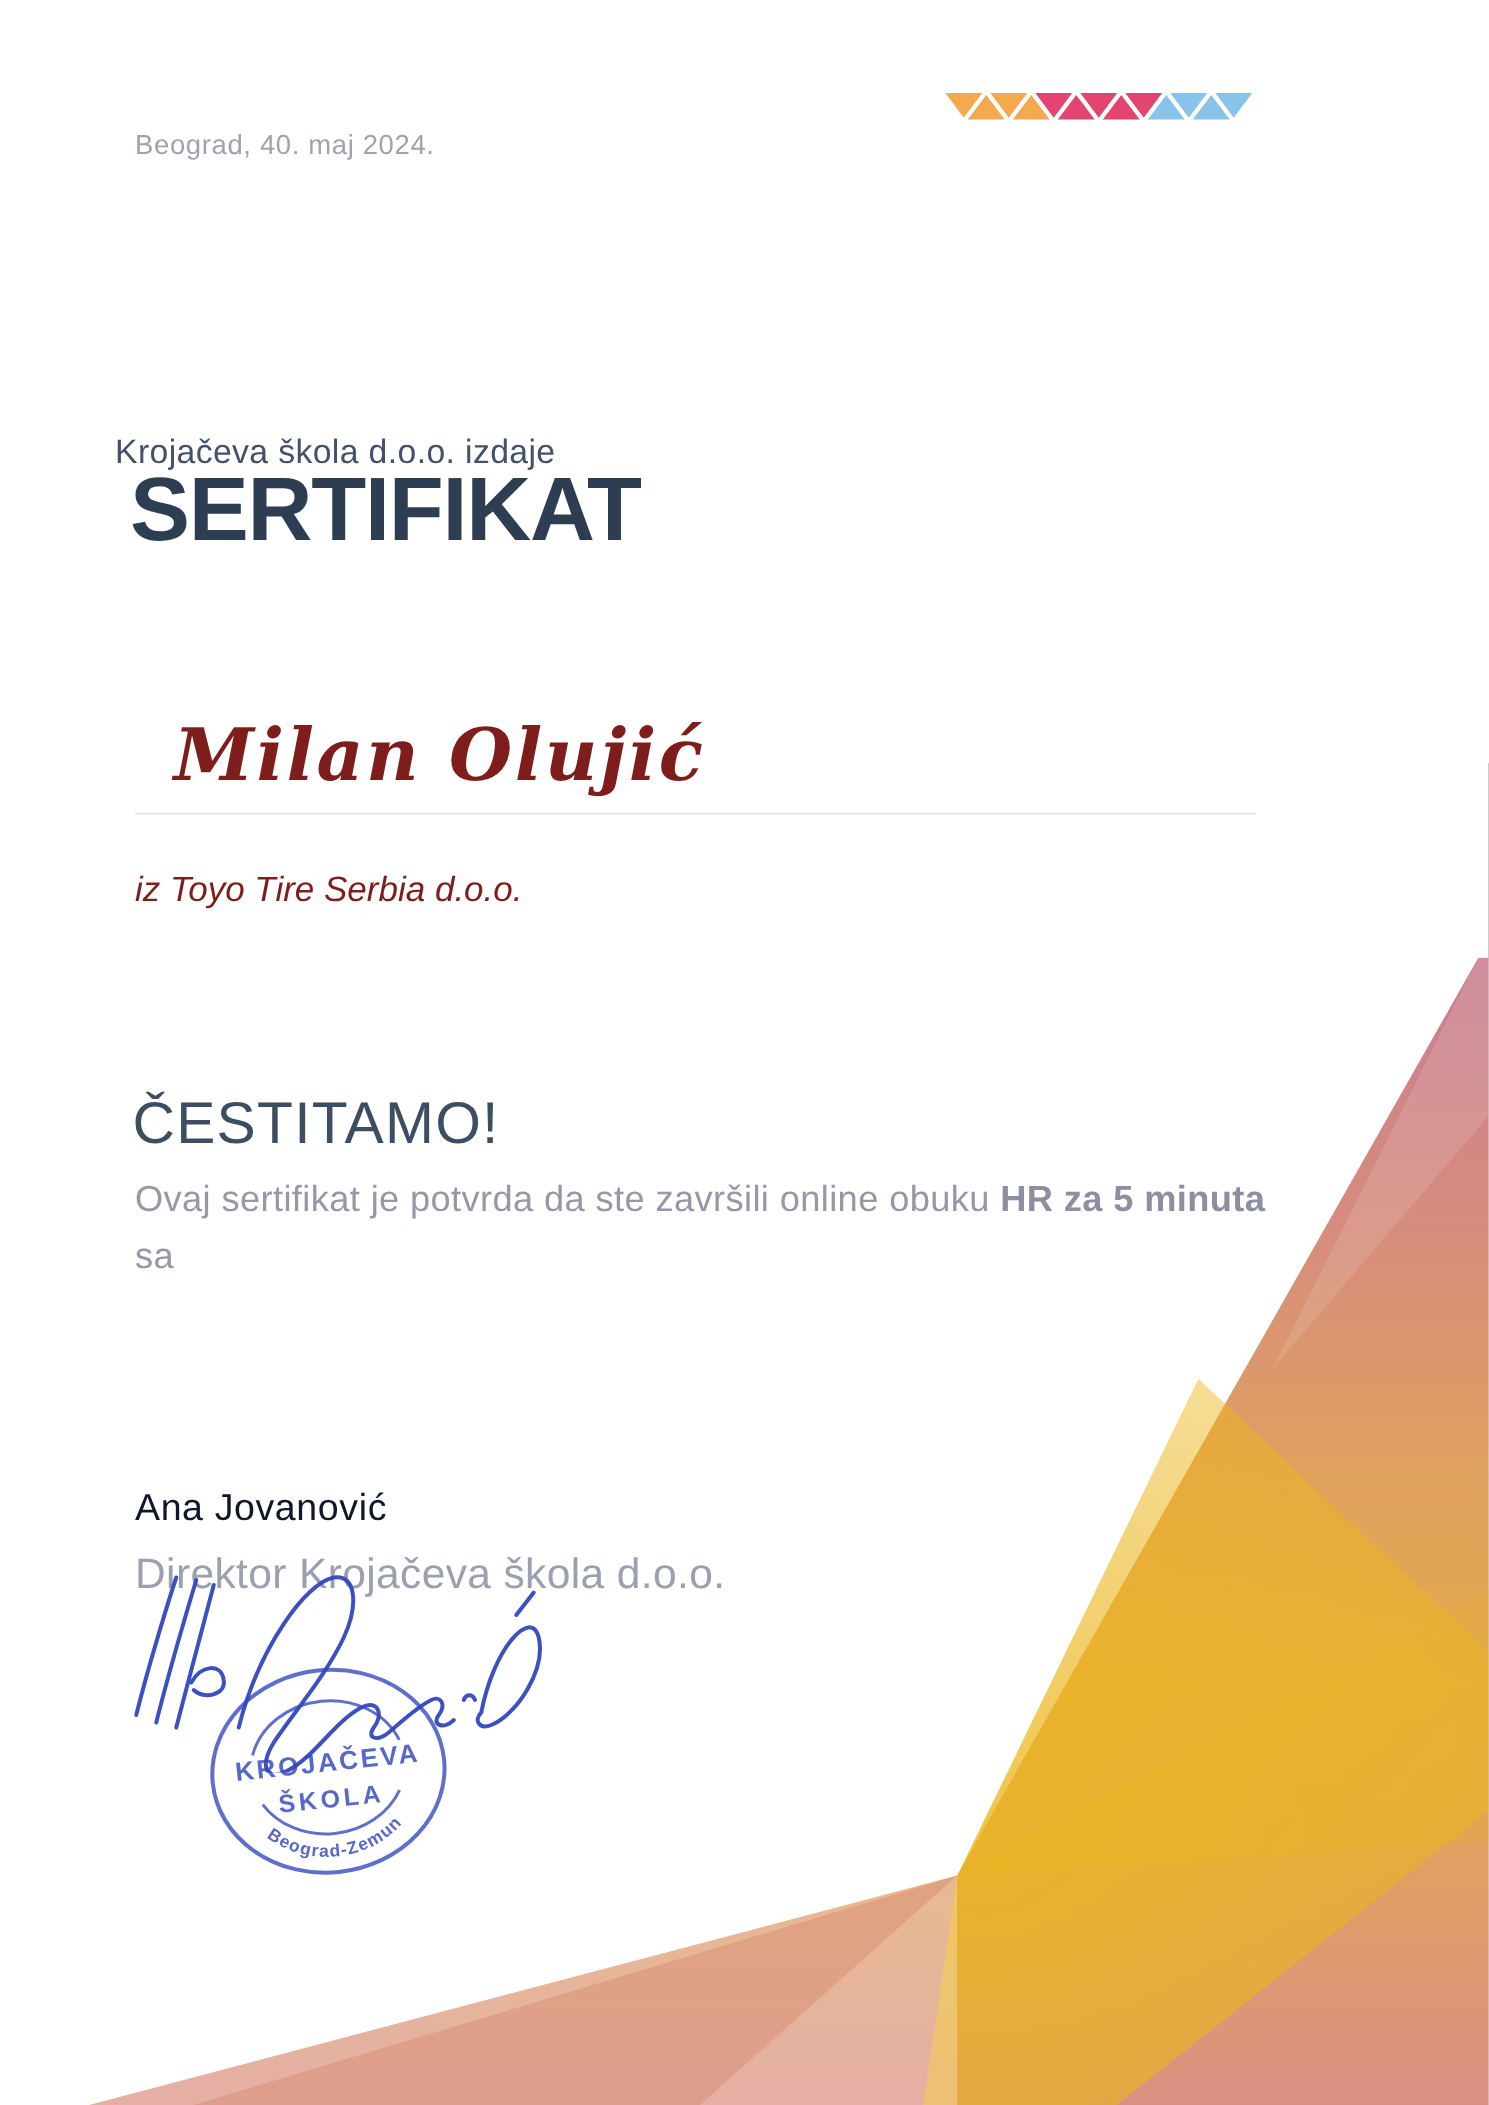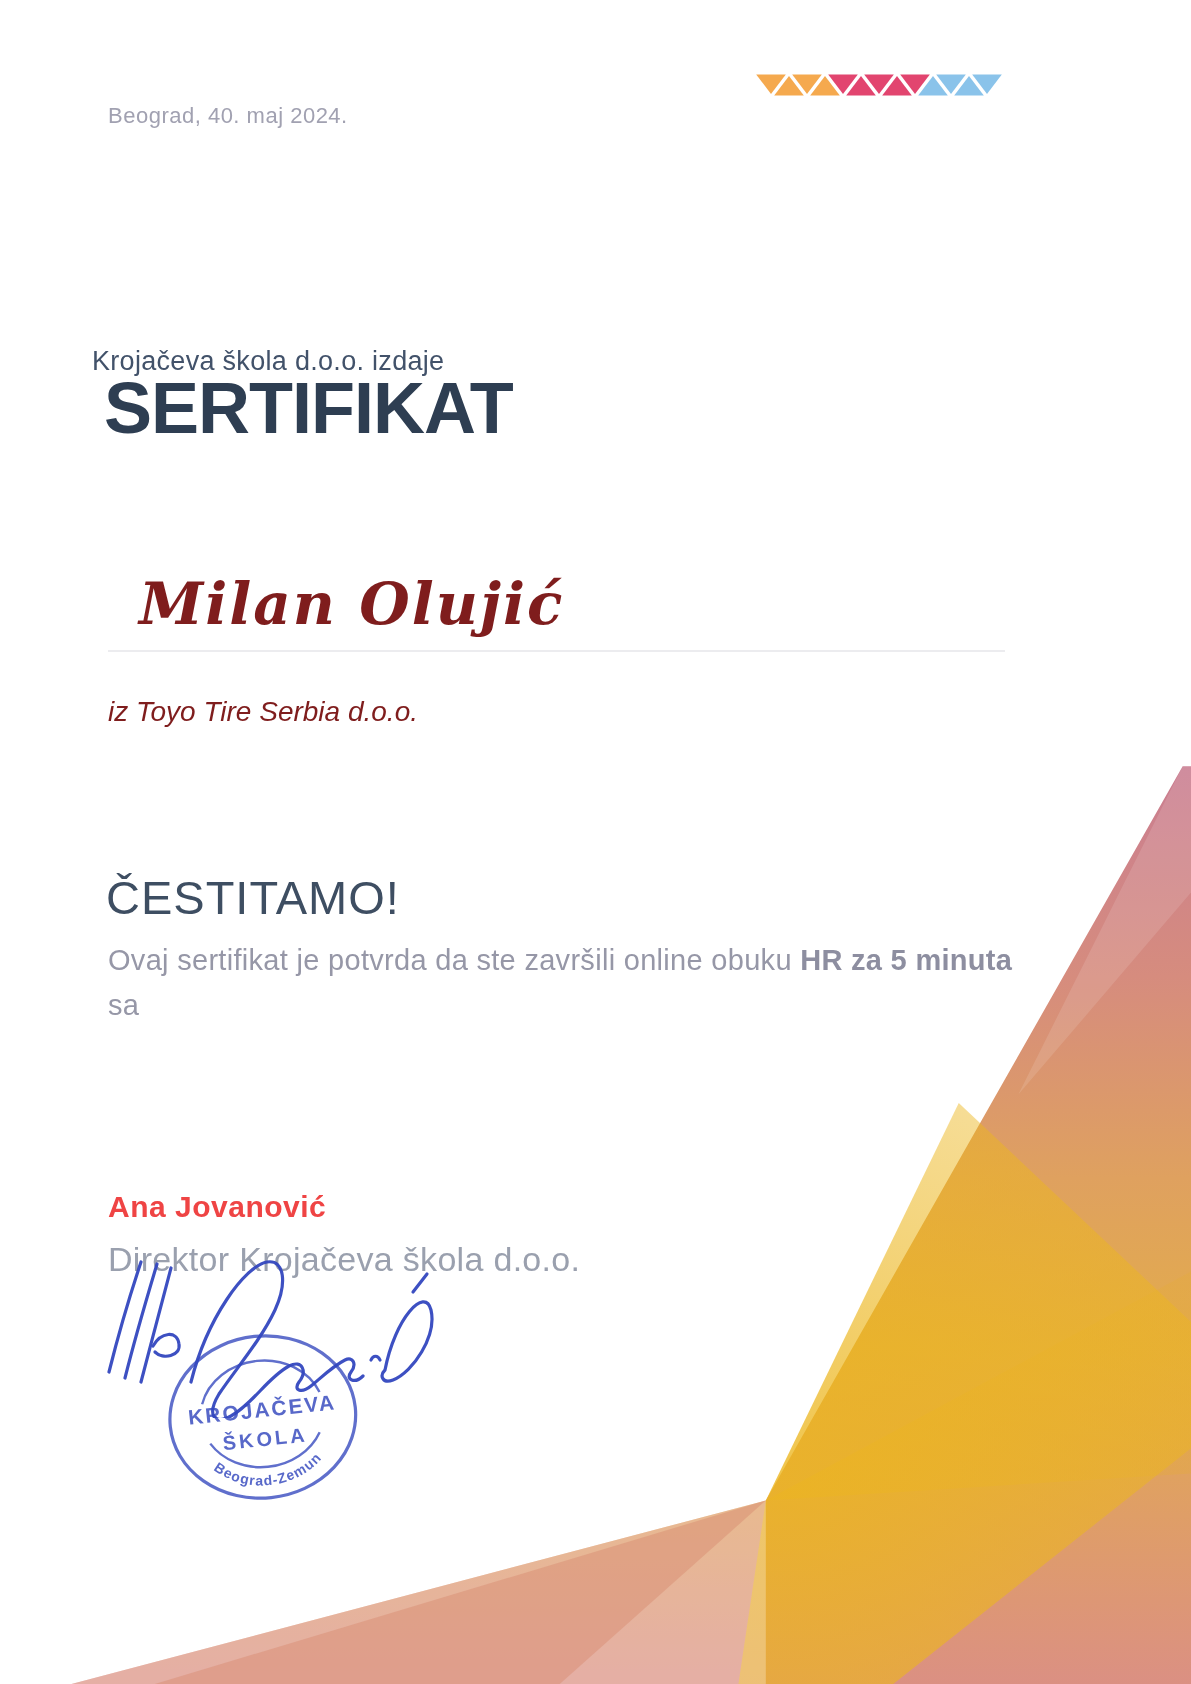--- a/index.html
+++ b/index.html
@@ -88,21 +88,21 @@
   }
   .body-par{
     position:absolute;left:108px;top:938px;width:910px;
     font-size:29px;color:var(--gray-text);line-height:1.55;letter-spacing:0.3px;
   }
   .body-par .b{font-weight:700;color:#8d8ea0;}
 
   
   .signer-name{
     position:absolute;left:108px;top:1190px;
-    font-size:30px;font-weight:700;color:#ef4444;letter-spacing:0.5px;
+    font-size:30px;font-weight:400;color:#0f172a;letter-spacing:0.5px;
   }
   .signer-title{
     position:absolute;left:108px;top:1240px;
     font-size:34px;color:#9aa0ae;letter-spacing:0.3px;
   }
 
   .stamp-wrap{position:absolute;left:158px;top:1322px;z-index:2;transform:rotate(-6deg);}
   .sig-wrap{position:absolute;left:95px;top:1248px;z-index:3;}
 </style>
 </head>

